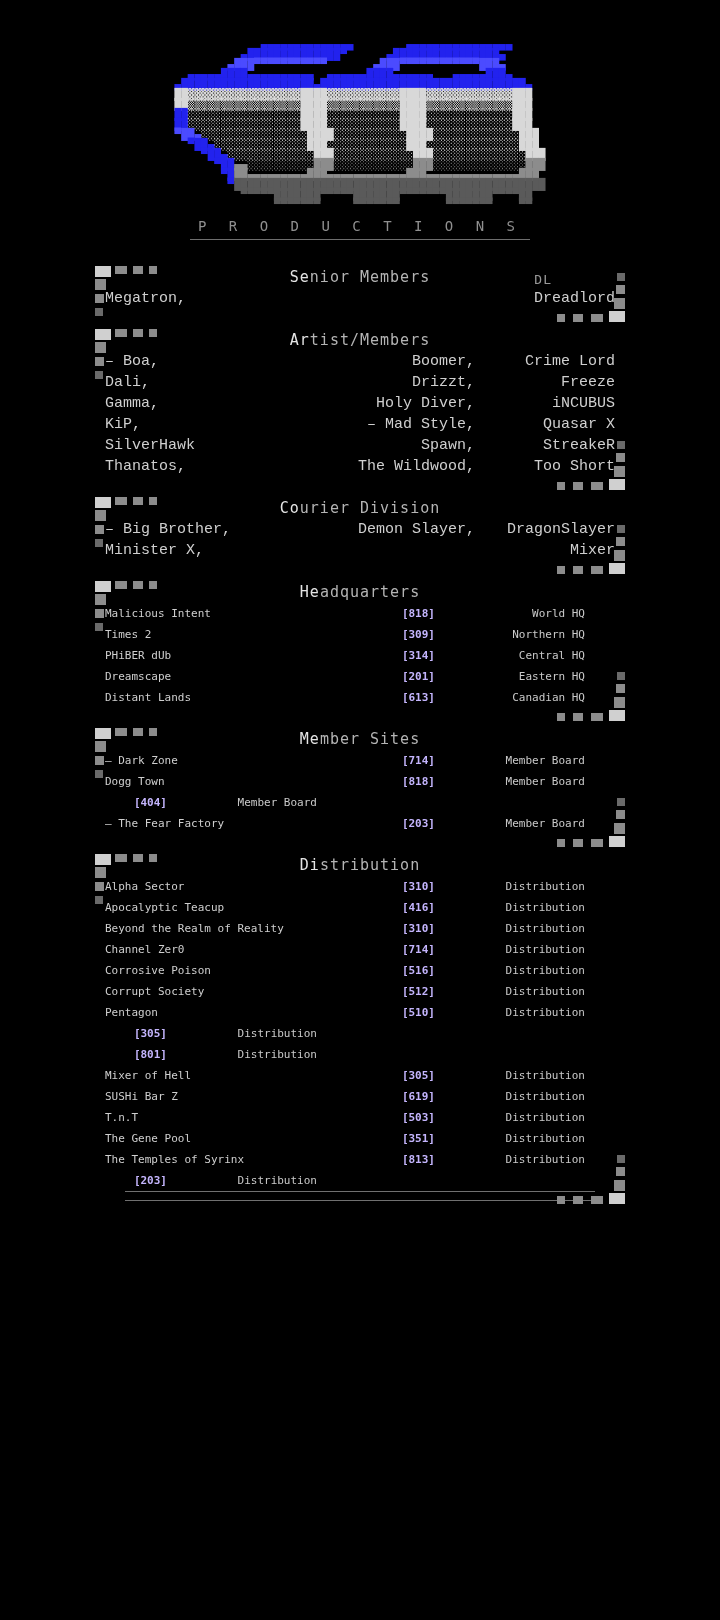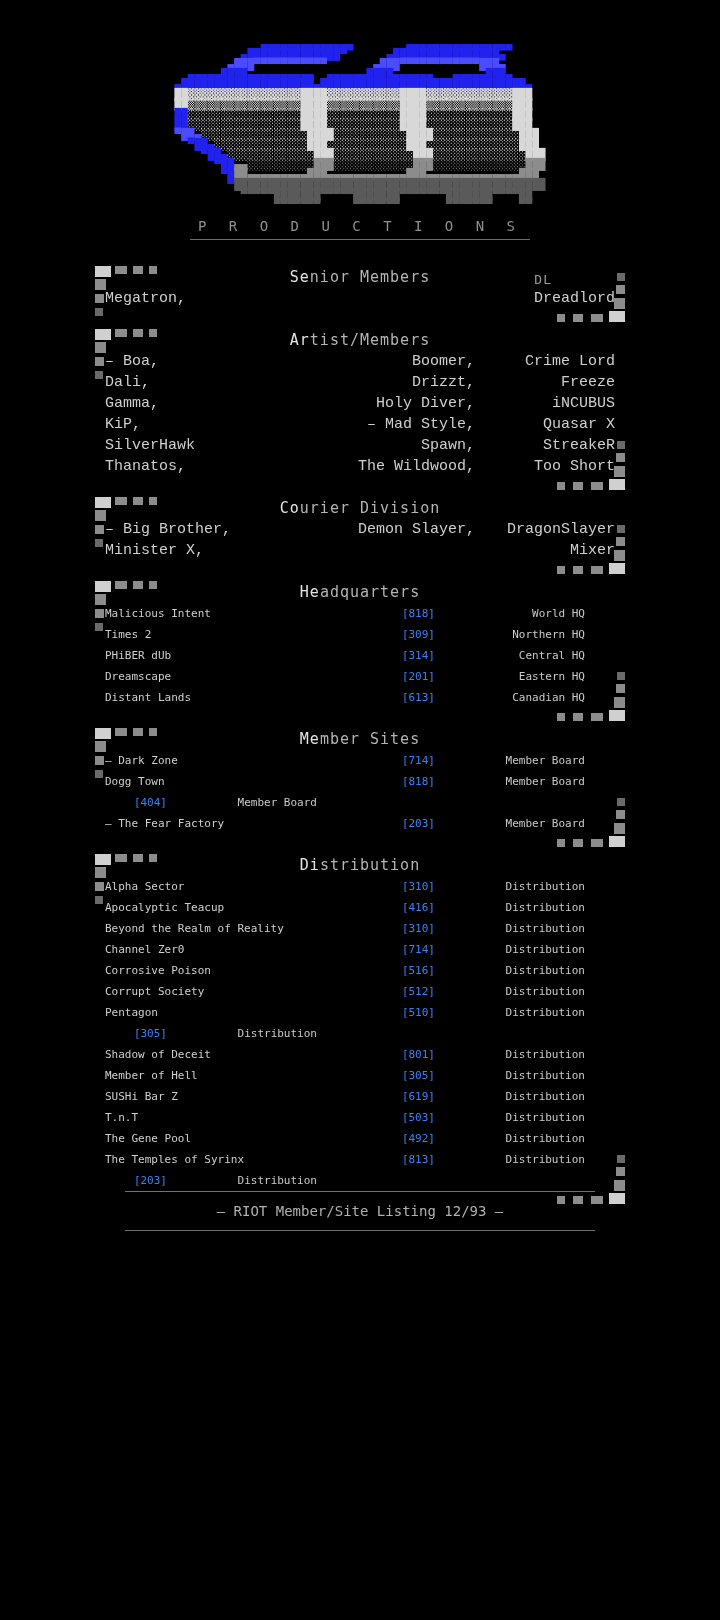--- a/index.html
+++ b/index.html
@@ -84,21 +84,21 @@
   .nm{color:#cfcfcf;}
 
   
   .brow{
     display:flex;
     font-size:11px;
     line-height:21px;
     white-space:pre;
   }
   .b-name{width:268px;}
-  .b-ac{width:62px;text-align:right;color:#3b82f6;}
+  .b-ac{width:62px;text-align:right;color:#c4b5fd;font-weight:bold;}
   .b-label{width:150px;text-align:right;color:#c9c9c9;}
 
   .footer{
     width:470px;margin:0 auto;
     text-align:center;
     font-size:14px;
     line-height:22px;
     color:#b0b0b0;
   }
   .foot-rule{width:470px;margin:0 auto 8px auto;height:1px;background:#707070;}
@@ -290,40 +290,39 @@
           <div class="sect-title"><span class="hl">Di</span>stribution</div>
           <div class="rows">
             <div class="brow"><span class="b-name nm">Alpha Sector</span><span class="b-ac">[310]</span><span class="b-label">Distribution</span></div>
             <div class="brow"><span class="b-name nm">Apocalyptic Teacup</span><span class="b-ac">[416]</span><span class="b-label">Distribution</span></div>
             <div class="brow"><span class="b-name nm">Beyond the Realm of Reality</span><span class="b-ac">[310]</span><span class="b-label">Distribution</span></div>
             <div class="brow"><span class="b-name nm">Channel Zer0</span><span class="b-ac">[714]</span><span class="b-label">Distribution</span></div>
             <div class="brow"><span class="b-name nm">Corrosive Poison</span><span class="b-ac">[516]</span><span class="b-label">Distribution</span></div>
             <div class="brow"><span class="b-name nm">Corrupt Society</span><span class="b-ac">[512]</span><span class="b-label">Distribution</span></div>
             <div class="brow"><span class="b-name nm">Pentagon</span><span class="b-ac">[510]</span><span class="b-label">Distribution</span></div>
             <div class="brow"><span class="b-ac">[305]</span><span class="b-label">Distribution</span></div>
-            <div class="brow"><span class="b-name nm">Shadow of Deceit</span><span class="b-ac">[801]</span><span class="b-label">Distribution</span></div>
-            <div class="brow"><span class="b-name nm">Member of Hell</span><span class="b-ac">[305]</span><span class="b-label">Distribution</span></div>
+            <div class="brow"><span class="b-ac">[801]</span><span class="b-label">Distribution</span></div>
+            <div class="brow"><span class="b-name nm">Mixer of Hell</span><span class="b-ac">[305]</span><span class="b-label">Distribution</span></div>
             <div class="brow"><span class="b-name nm">SUSHi Bar Z</span><span class="b-ac">[619]</span><span class="b-label">Distribution</span></div>
             <div class="brow"><span class="b-name nm">T.n.T</span><span class="b-ac">[503]</span><span class="b-label">Distribution</span></div>
-            <div class="brow"><span class="b-name nm">The Gene Pool</span><span class="b-ac">[492]</span><span class="b-label">Distribution</span></div>
+            <div class="brow"><span class="b-name nm">The Gene Pool</span><span class="b-ac">[351]</span><span class="b-label">Distribution</span></div>
             <div class="brow"><span class="b-name nm">The Temples of Syrinx</span><span class="b-ac">[813]</span><span class="b-label">Distribution</span></div>
             <div class="brow"><span class="b-ac">[203]</span><span class="b-label">Distribution</span></div>
           </div>
           <div class="blocks-br">
             <i style="left:92px;top:38px;width:16px;height:11px;background:#d0d0d0"></i>
             <i style="left:74px;top:41px;width:12px;height:8px;background:#8c8c8c"></i>
             <i style="left:56px;top:41px;width:10px;height:8px;background:#8c8c8c"></i>
             <i style="left:40px;top:41px;width:8px;height:8px;background:#8c8c8c"></i>
             <i style="left:97px;top:25px;width:11px;height:11px;background:#8c8c8c"></i>
             <i style="left:99px;top:12px;width:9px;height:9px;background:#8c8c8c"></i>
             <i style="left:100px;top:0px;width:8px;height:8px;background:#6a6a6a"></i>
           </div>
         </div>
       </div>
     </div>
 
   <div class="foot-rule"></div>
   <div class="footer">
-    <div>—  RIOT Member/Site Listing 12/93  —</div>
   </div>
   <div class="foot-rule bottom"></div>
 
 </div>
 
 </body></html>

